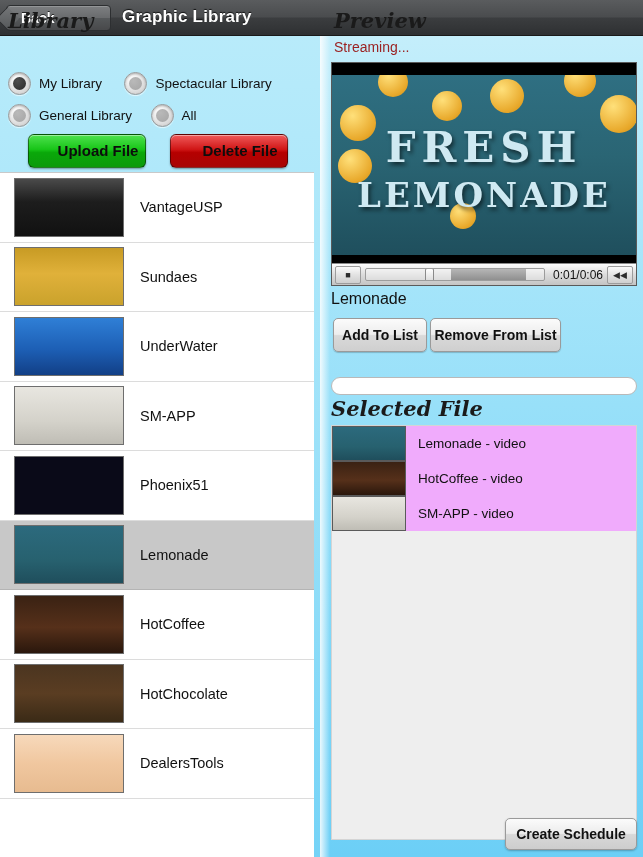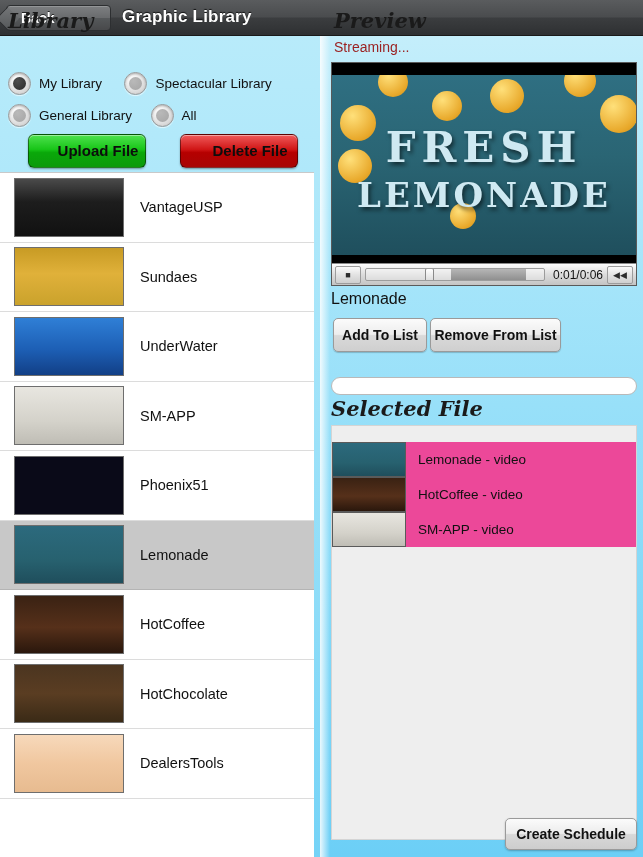--- a/index.html
+++ b/index.html
@@ -85,21 +85,21 @@
   .radio-label { font-size: 13.5px; color: #111; margin-left: 8px; white-space: nowrap; }
 
   .btn-upload, .btn-delete {
     position: absolute; top: 134px; height: 34px; width: 118px;
     border-radius: 6px; font-size: 15px; font-weight: bold; color: #0d0d0d;
     text-align: center; line-height: 32px; border: 1px solid rgba(0,0,0,.45);
     box-shadow: inset 0 1px 0 rgba(255,255,255,.45), 0 1px 2px rgba(0,0,0,.35);
     padding-left: 22px;
   }
   .btn-upload { left: 28px; background: linear-gradient(#4ee24e 0%, #18c518 45%, #0aa80a 55%, #0b9a0b 100%); }
-  .btn-delete { left: 180px; background: linear-gradient(#f05a5a 0%, #d01616 45%, #b50000 55%, #a80505 100%); text-align: center; }
+  .btn-delete { left: 170px; background: linear-gradient(#f05a5a 0%, #d01616 45%, #b50000 55%, #a80505 100%); text-align: center; }
 
   
   .file-list {
     position: absolute; left: 0; top: 172px; width: 314px; height: 695px;
     background: #ffffff; overflow: hidden;
     border-top: 1px solid #c9c9c9;
   }
   .file-row {
     display: flex; align-items: center; height: 69.5px;
     border-bottom: 1px solid #dcdcdc; padding-left: 14px;
@@ -201,21 +201,21 @@
     position: absolute; left: 331px; top: 377px; width: 306px; height: 18px;
     background: #fff; border: 1px solid #b9b9b9; border-radius: 9px;
   }
 
   .sel-title { position: absolute; left: 331px; top: 396px; }
 
   .sel-list {
     position: absolute; left: 331px; top: 425px; width: 306px; height: 415px;
     background: #eeeeee; border: 1px solid #d4d4d4;
   }
-  .sel-rows { background: #ec4899; margin-top: 16px; }
+  .sel-rows { background: #f0abfc; }
   .sel-row { display: flex; align-items: center; height: 35px; }
   .sel-thumb { width: 74px; height: 35px; flex: none; border: 1px solid #5a5a5a; position: relative; overflow: hidden; }
   .sel-label { font-size: 13.5px; color: #111; margin-left: 12px; }
 
   .create-btn {
     position: absolute; left: 505px; top: 818px; width: 132px; height: 32px;
     background: linear-gradient(#fbfbfb 0%, #ececec 48%, #d8d8d8 52%, #cdcdcd 100%);
     border: 1px solid #9a9a9a; border-radius: 5px;
     font-size: 14px; font-weight: bold; color: #111;
     display: flex; align-items: center; justify-content: center;

